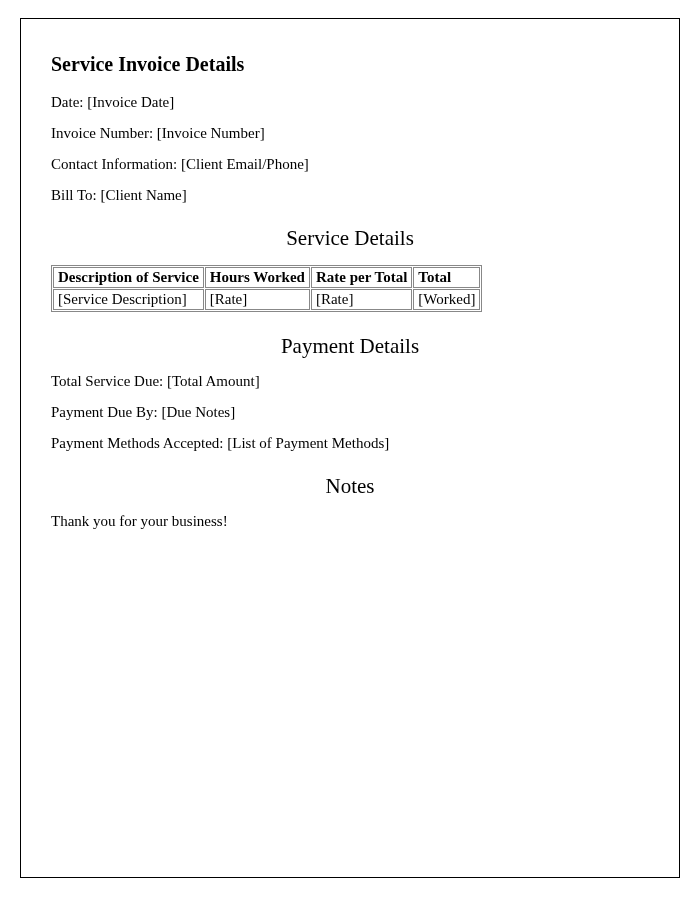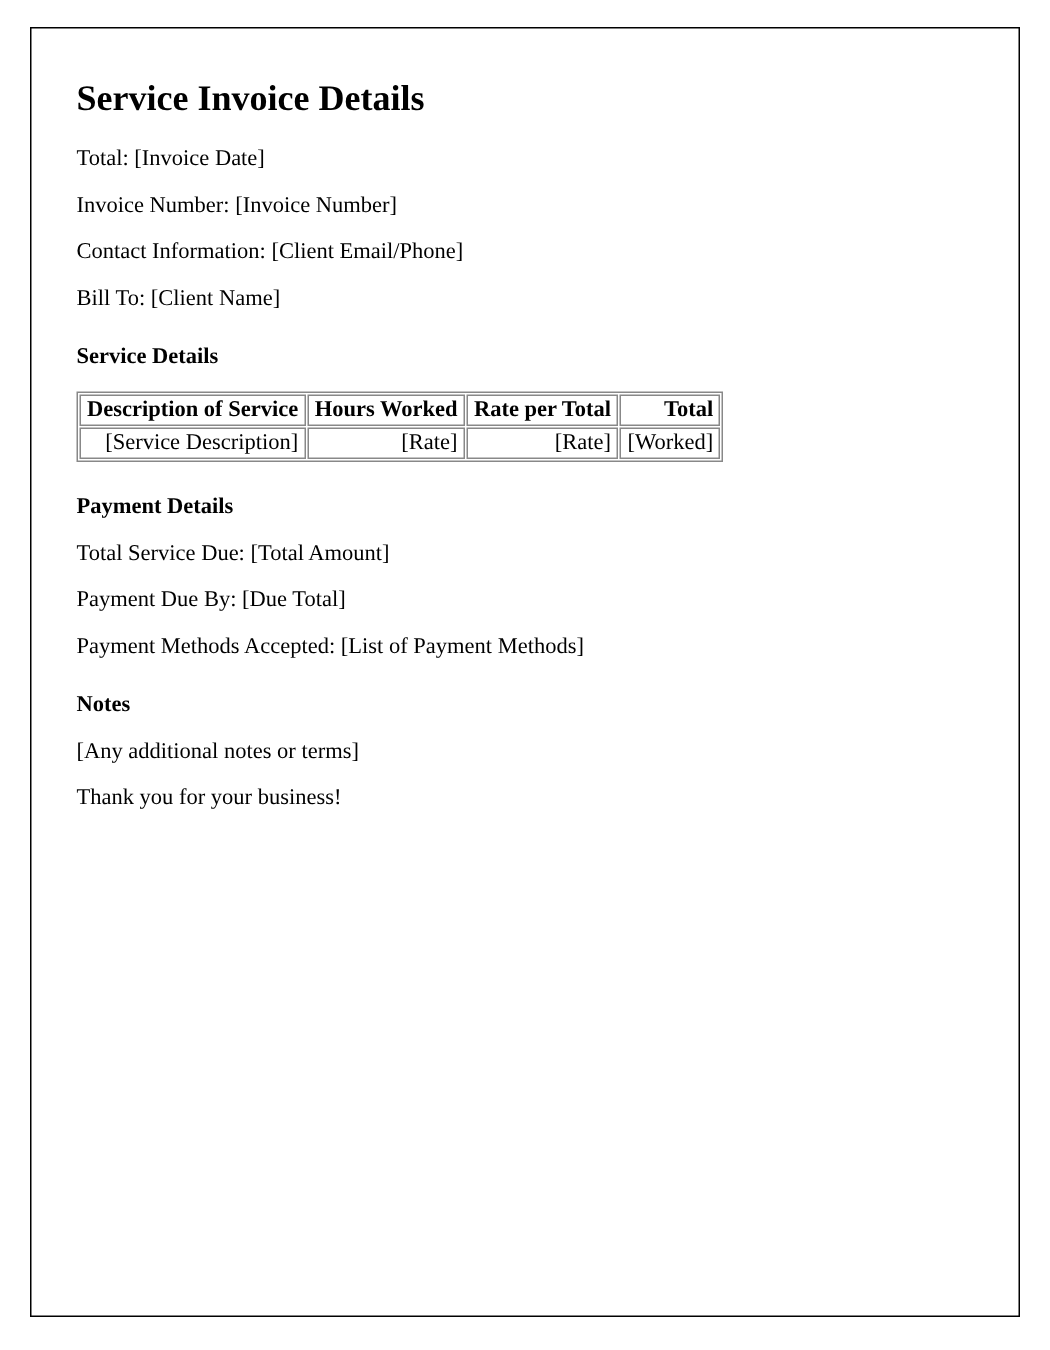--- a/index.html
+++ b/index.html
@@ -10,58 +10,59 @@
     }
     .page {
       width: 660px;
       height: 860px;
       margin: 18px auto;
       border: 1px solid #000;
       padding: 20px 30px;
       box-sizing: border-box;
     }
     h1 {
-      font-size: 24px;
+      font-size: 20px;
       font-weight: bold;
       margin: 14px 0 18px 0;
     }
     h2 {
-      font-size: 15px;
-      font-weight: bold;
+      font-size: 21px;
+      font-weight: normal;
       margin: 22px 0 14px 0;
+      text-align: center;
     }
     p {
       font-size: 15px;
       margin: 14px 0;
     }
     table {
       border-collapse: separate;
       border-spacing: 1px;
       border: 1px solid #888;
       margin: 6px 0;
     }
     th, td {
       border: 1px solid #888;
       padding: 1px 4px;
       font-size: 15px;
-      text-align: right;
+      text-align: left;
     }
     th {
       font-weight: bold;
     }
   </style>
 </head>
 <body>
 
 <div class="page">
 
   <h1>Service Invoice Details</h1>
 
   <p>
-    <span>Total: </span><span>[Invoice Date]</span>
+    <span>Date: </span><span>[Invoice Date]</span>
   </p>
 
   <p>
     <span>Invoice Number: </span><span>[Invoice Number]</span>
   </p>
 
   <p>
     <span>Contact Information: </span><span>[Client Email/Phone]</span>
   </p>
 
@@ -88,26 +89,25 @@
   </tbody>
     </table>
 
   <h2>Payment Details</h2>
 
   <p>
     <span>Total Service Due: </span><span>[Total Amount]</span>
   </p>
 
   <p>
-    <span>Payment Due By: </span><span>[Due Total]</span>
+    <span>Payment Due By: </span><span>[Due Notes]</span>
   </p>
 
   <p>
     <span>Payment Methods Accepted: </span><span>[List of Payment Methods]</span>
   </p>
 
   <h2>Notes</h2>
 
-  <p>[Any additional notes or terms]</p>
 
   <p>Thank you for your business!</p>
 
 </div>
 
 </body></html>

